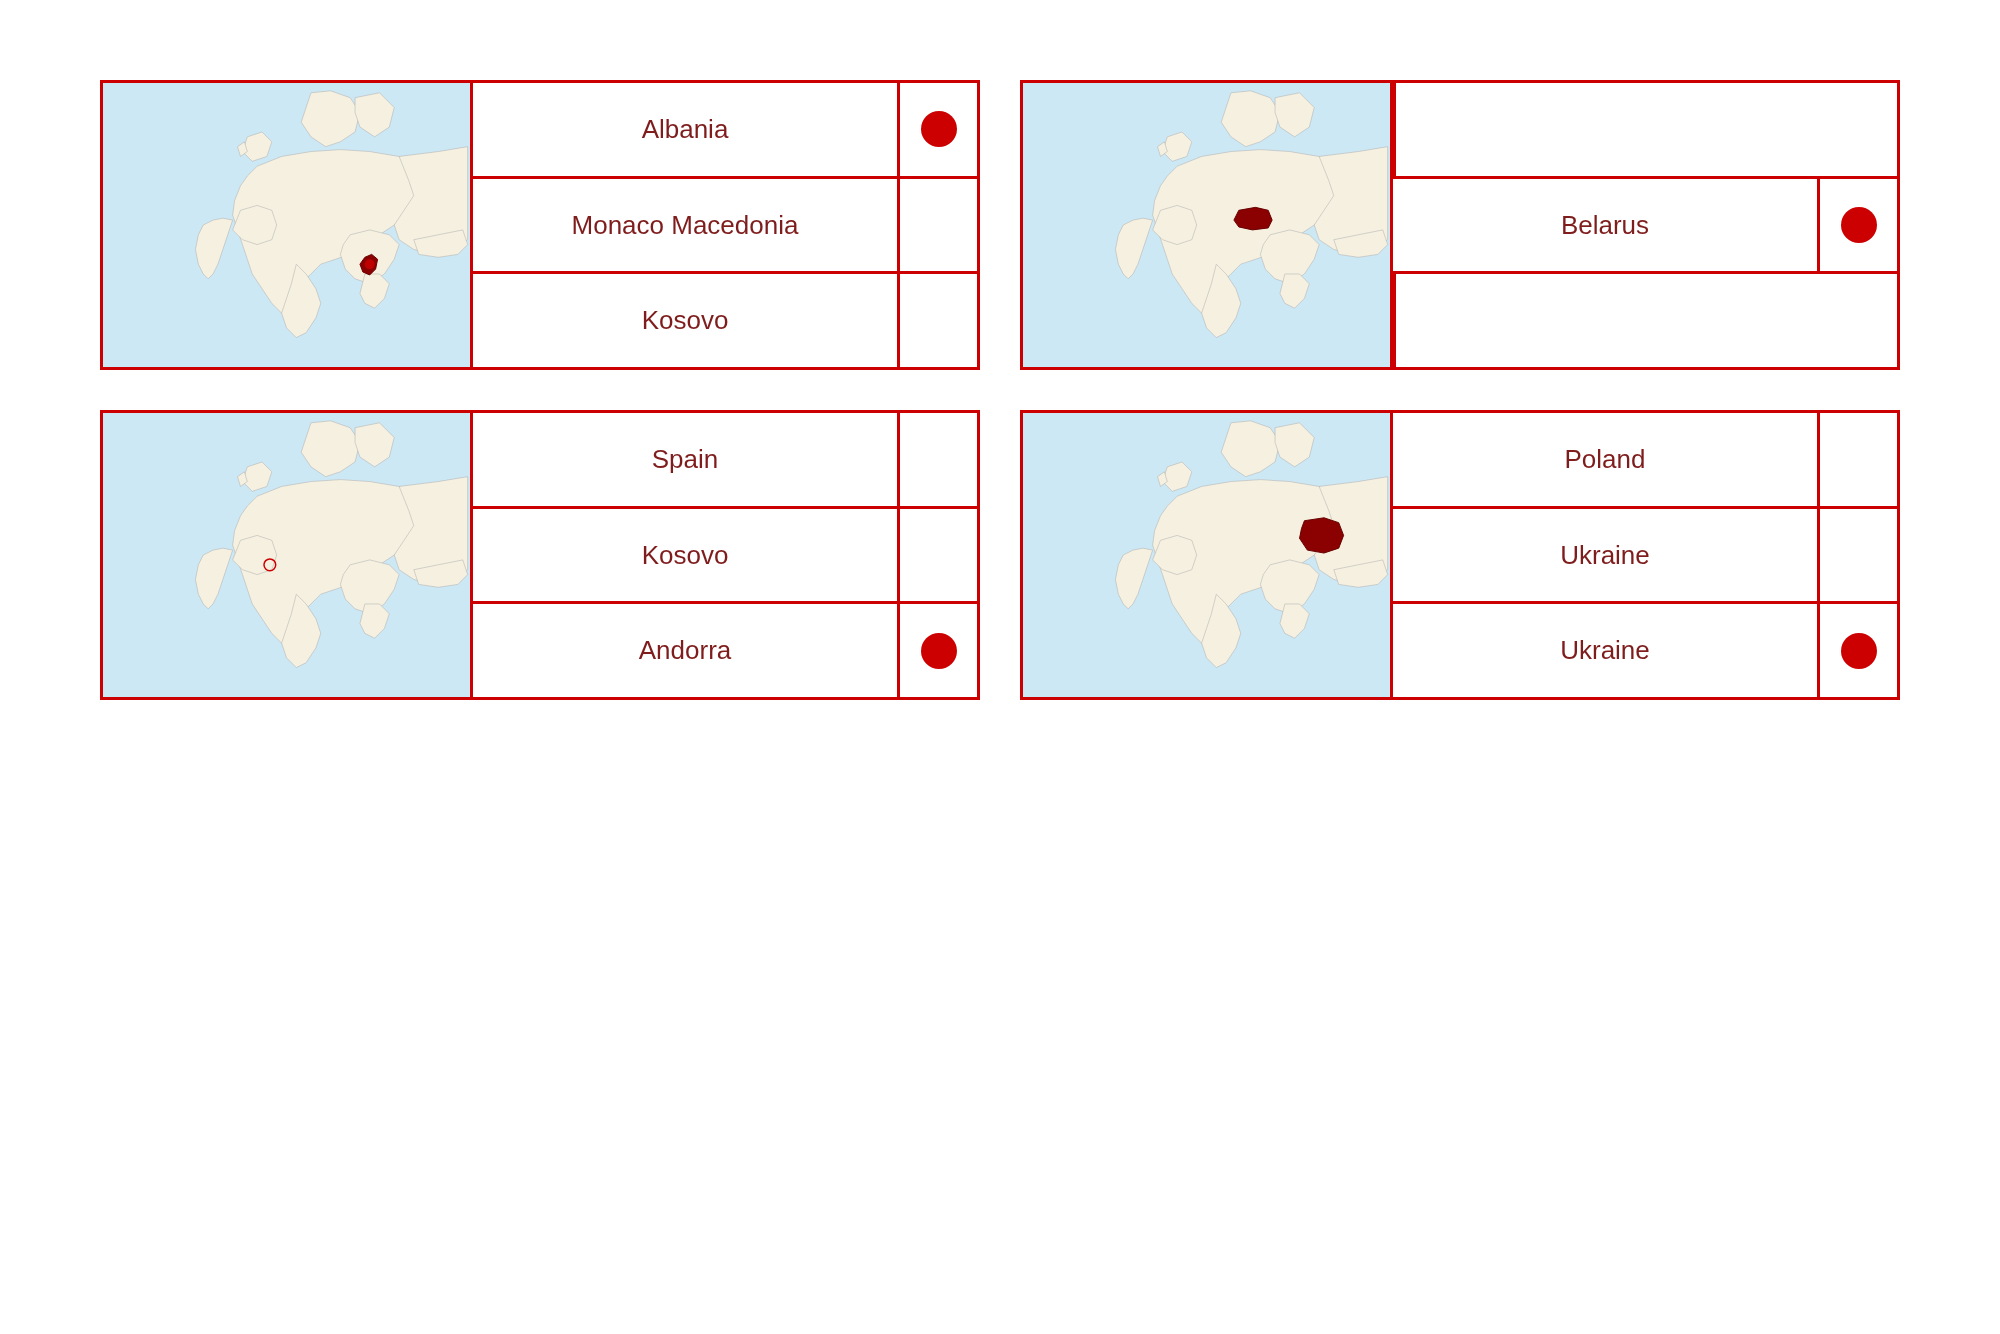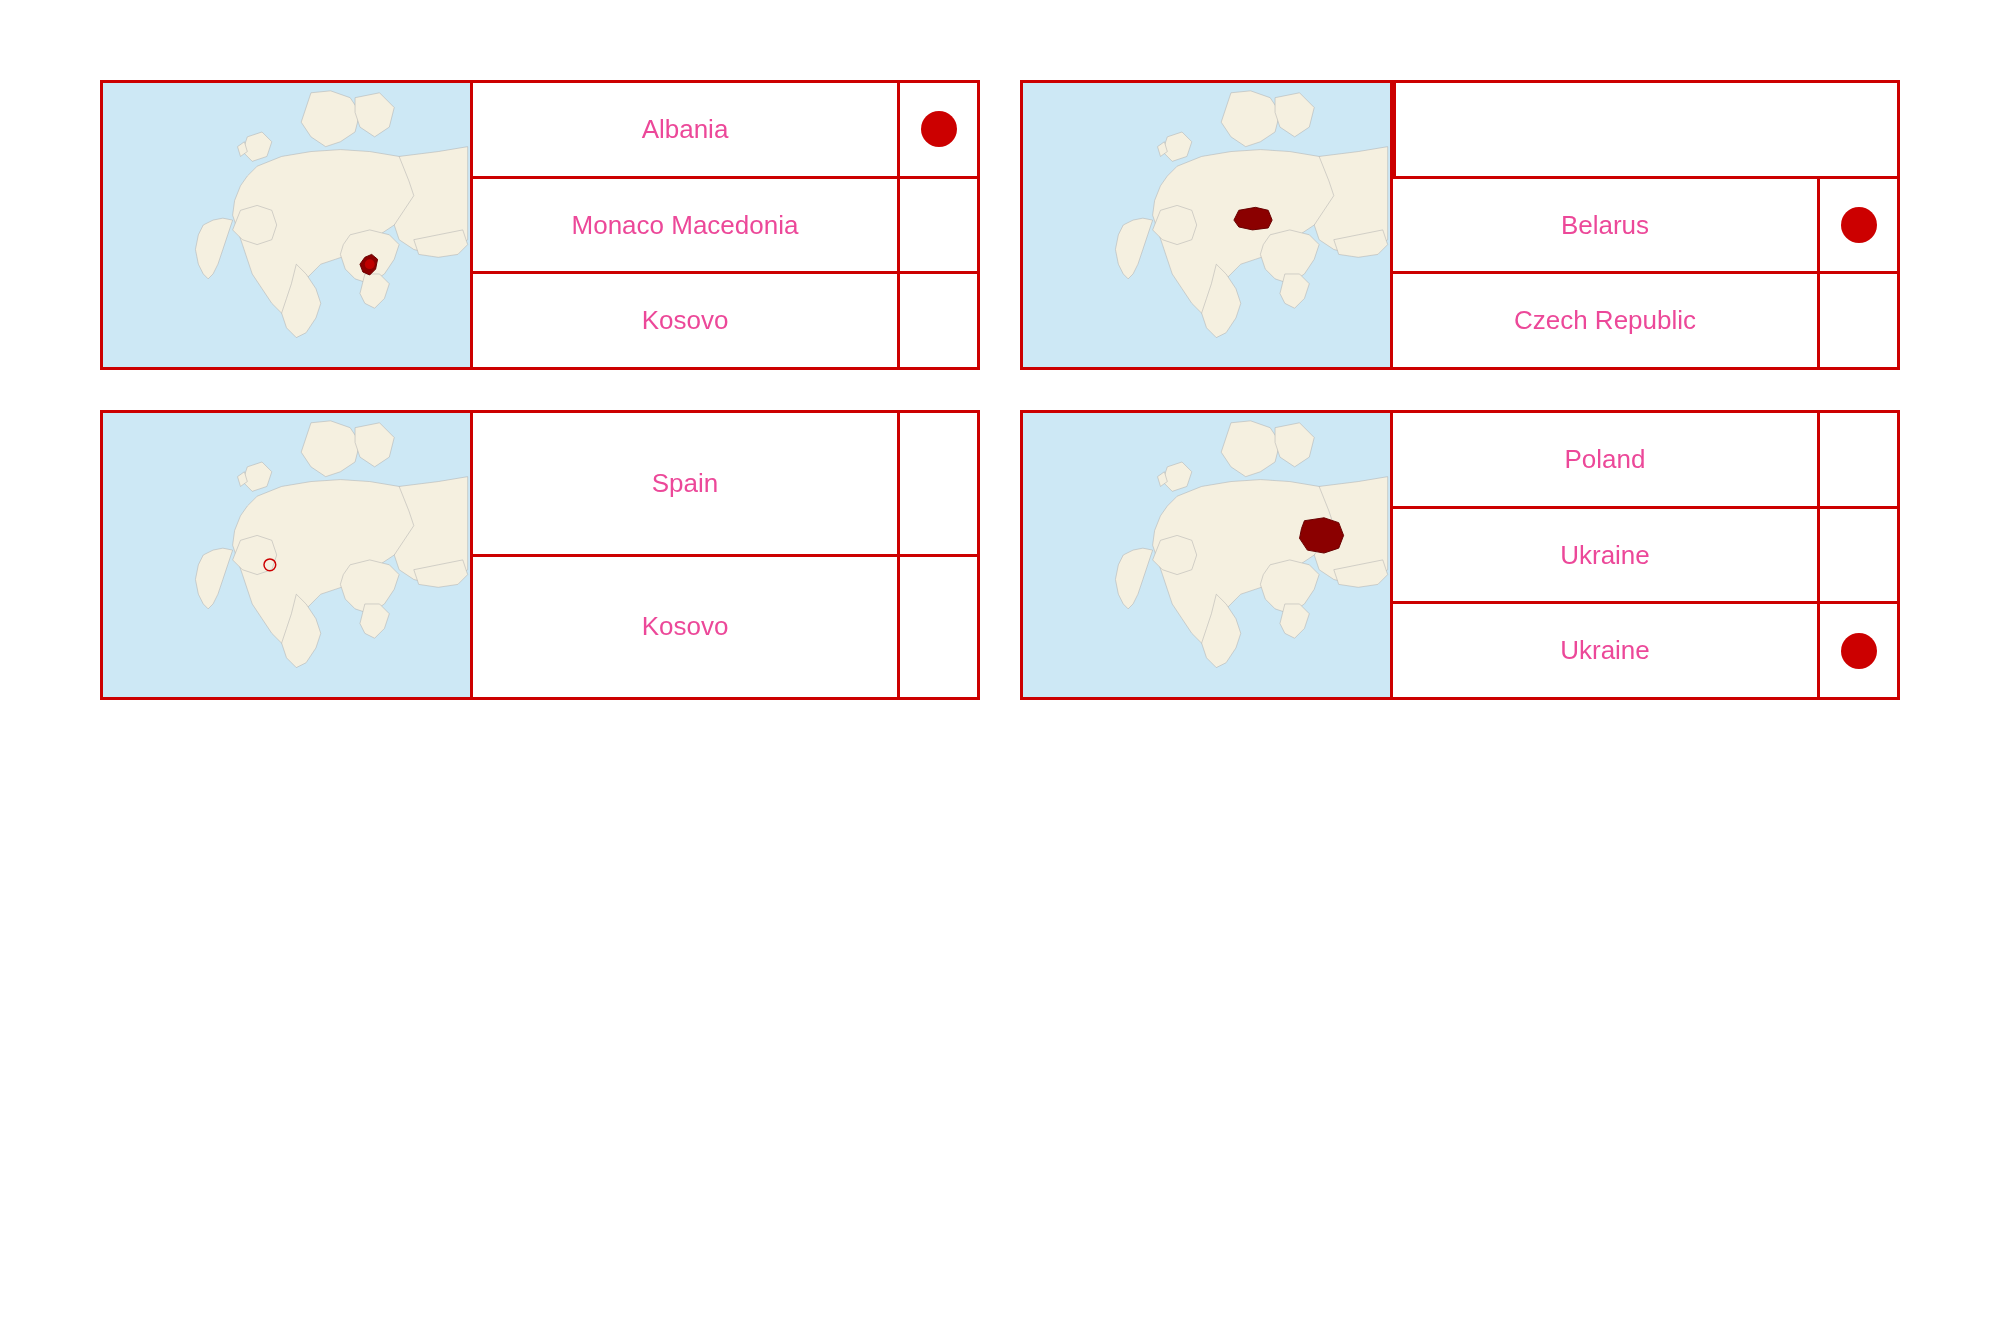--- a/index.html
+++ b/index.html
@@ -59,21 +59,21 @@
     }
 
     .option-row:last-child {
       border-bottom: none;
     }
 
     .option-label {
       flex: 1;
       text-align: center;
       font-size: 26px;
-      color: #ec4899;
+      color: #7f1d1d;
       font-weight: normal;
       padding: 0 20px;
     }
 
     .option-indicator {
       width: 80px;
       display: flex;
       align-items: center;
       justify-content: center;
       border-left: 3px solid #cc0000;
@@ -194,21 +194,20 @@
             <div class="empty-dot"></div>
           </div>
         </div>
         <div class="option-row">
           <span class="option-label">Belarus</span>
           <div class="option-indicator">
             <div class="red-dot"></div>
           </div>
         </div>
         <div class="option-row">
-          <span class="option-label">Czech Republic</span>
           <div class="option-indicator">
             <div class="empty-dot"></div>
           </div>
         </div>
       </div>
     </div>
 
   </div>
 
   <div class="row">
@@ -241,20 +240,26 @@
           <div class="option-indicator">
             <div class="empty-dot"></div>
           </div>
         </div>
         <div class="option-row">
           <span class="option-label">Kosovo</span>
           <div class="option-indicator">
             <div class="empty-dot"></div>
           </div>
         </div>
+        <div class="option-row">
+          <span class="option-label">Andorra</span>
+          <div class="option-indicator">
+            <div class="red-dot"></div>
+          </div>
+        </div>
       </div>
     </div>
 
     <div class="card">
       <div class="card-map">
         <svg class="map-svg" viewBox="0 0 370 290" xmlns="http://www.w3.org/2000/svg">
           <rect width="370" height="290" fill="#cde8f5"></rect>
           <g fill="#f5f0e0" stroke="#aaa" stroke-width="0.5">
             <path d="M210,10 L230,8 L250,15 L260,30 L255,50 L240,60 L225,65 L210,55 L200,40 Z"></path>
             <path d="M255,15 L280,10 L295,25 L290,45 L275,55 L260,45 L255,30 Z"></path>

